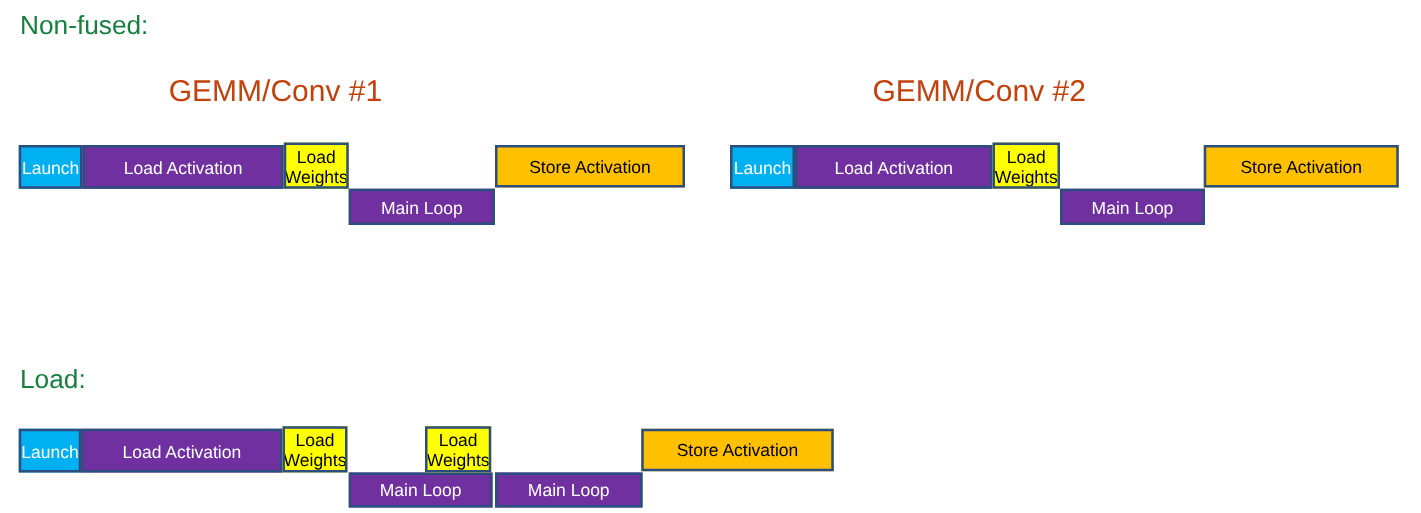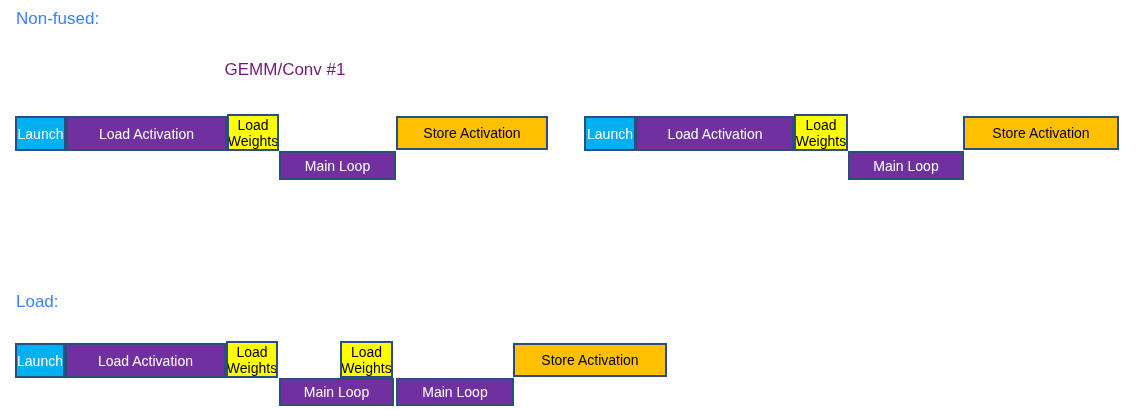--- a/index.html
+++ b/index.html
@@ -10,34 +10,33 @@
   }
   #diagram {
     position: relative;
     width: 1137px;
     height: 410px;
     background: #ffffff;
     overflow: hidden;
   }
   .section-label {
     position: absolute;
-    color: #3b82f6;
-    font-size: 17px;
+    color: #15803d;
+    font-size: 21px;
     font-weight: 400;
     white-space: nowrap;
   }
   #lbl-nonfused { left: 16px; top: 9px; }
   #lbl-fused    { left: 16px; top: 292px; }
   .group-title {
     position: absolute;
     top: 60px;
     width: 300px;
-    text-align: center;
-    color: #701a75;
-    font-size: 17px;
+    color: #c2410c;
+    font-size: 24px;
     font-weight: 400;
     white-space: nowrap;
   }
   #title-1 { left: 135px; }
   #title-2 { left: 698px; }
   .block {
     position: absolute;
     box-sizing: border-box;
     border: 2px solid #2B4E7E;
     display: flex;
@@ -51,20 +50,21 @@
   }
 </style>
 </head>
 <body>
 
 <div id="diagram">
   <div class="section-label" id="lbl-nonfused">Non-fused:</div>
 
   <div class="group-title" id="title-1">GEMM/Conv #1</div>
 
+  <div class="group-title" id="title-2">GEMM/Conv #2</div>
 
   <div class="section-label" id="lbl-fused">Load:</div>
 
   <div id="blocks">
       <div class="block" style="left: 15px; top: 116px; width: 51px; height: 35px; background: rgb(0, 176, 240); color: rgb(255, 255, 255); border-color: rgb(43, 78, 126);">Launch</div>
       <div class="block" style="left: 66px; top: 116px; width: 161px; height: 35px; background: rgb(112, 48, 160); color: rgb(255, 255, 255); border-color: rgb(43, 78, 126);">Load Activation</div>
       <div class="block" style="left: 227px; top: 114px; width: 52px; height: 37px; background: rgb(255, 255, 0); color: rgb(0, 0, 0); border-color: rgb(43, 78, 126);">Load
 Weights</div>
       <div class="block" style="left: 279px; top: 151px; width: 117px; height: 29px; background: rgb(112, 48, 160); color: rgb(255, 255, 255); border-color: rgb(43, 78, 126);">Main Loop</div>
       <div class="block" style="left: 396px; top: 116px; width: 152px; height: 34px; background: rgb(255, 192, 0); color: rgb(0, 0, 0); border-color: rgb(43, 78, 126);">Store Activation</div>

